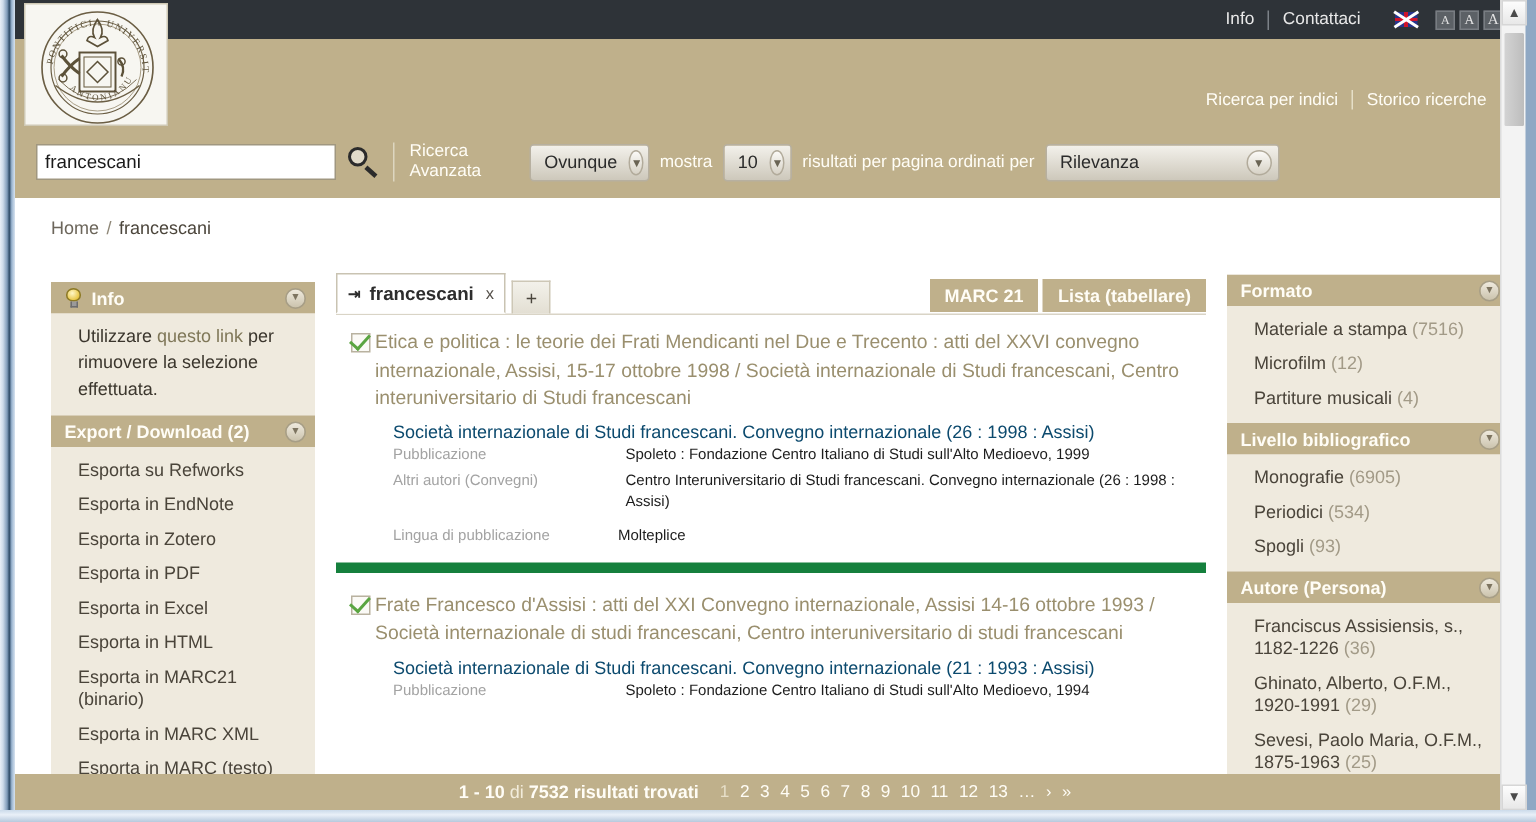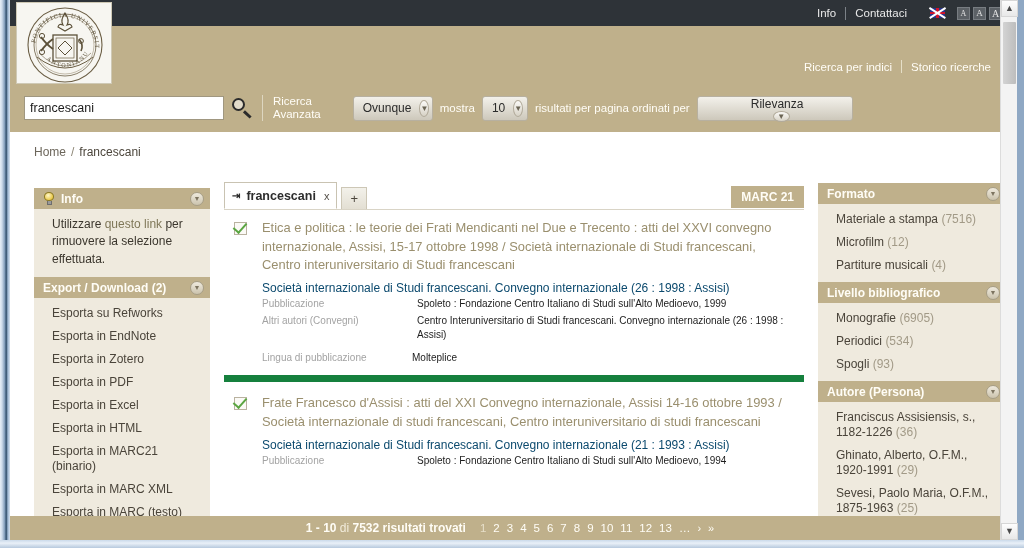--- a/index.html
+++ b/index.html
@@ -140,21 +140,21 @@
   .chev {
     width:17px; height:17px; border-radius:50%;
     background: linear-gradient(to bottom,#fbfaf7,#d7d2c6);
     border:1px solid #b2ab9b; margin-left:8px;
     display:flex; align-items:center; justify-content:center;
     color:#6a6454; font-size:8px;
   }
   #sel-scope { margin-left: 32px; width: 80px; }
   .lbl { font-size: 11.5px; color:#fffdf6; margin: 0 7px; white-space:nowrap; }
   #sel-count { width: 46px; }
-  #sel-sort { width: 156px; flex-direction: column; }
+  #sel-sort { width: 156px; }
 
   
   #crumb {
     position: absolute; left: 0; top: 132px; width: 1000px; height: 40px;
     background: #fff; font-size: 12px; color: #6c665b;
     padding-left: 24px; display:flex; align-items:center; gap:5px;
   }
   #crumb a { color:#6c665b; text-decoration:none; }
   #crumb .slash { color:#8e8777; }
   #crumb .cur { color:#4c463c; }
@@ -253,21 +253,21 @@
     position: absolute; left: 10px; top: 12px; width: 13px; height: 13px;
     border: 1px solid #b9b2a0; background:#fbfaf6;
   }
   .chk::after {
     content:''; position:absolute; left:1px; top:-3px;
     width: 6px; height: 11px;
     border: solid #5aa541; border-width: 0 2.6px 2.6px 0;
     transform: rotate(42deg);
   }
   .rtitle {
-    margin-left: 32px; font-size: 12.9px; color: #9a8f6e; line-height: 1.45;
+    margin-left: 20px; font-size: 12.9px; color: #9a8f6e; line-height: 1.45;
     cursor: pointer; padding-right: 4px;
   }
   .rauth {
     margin-left: 32px; margin-top: 6px;
     font-size: 12px; color: #0c4a6e;
   }
   .rfields { margin-left: 32px; margin-top: 2px; }
   .rf { display: flex; font-size: 10px; line-height: 1.45; margin-top: 2px; gap: 24px; }
   .rf .k { color:#a3a3a3; width: 131px; flex:0 0 131px; }
   .rf .v { color:#1d1d1d; }
@@ -442,20 +442,21 @@
         <div id="tabrow">
           <div class="qtab">
             <span class="ticon">⇥</span>
             <span>francescani</span>
             <span class="tclose">x</span>
           </div>
           <div class="tabplus">+</div>
 
           <div id="viewbtns">
             <div class="vb">MARC 21</div>
+            <div class="vb">Lista (tabellare)</div>
           </div>
         </div>
 
         <div id="results">
 
           <div class="rec">
             <div class="chk"></div>
             <div class="rtitle">Etica e politica : le teorie dei Frati Mendicanti nel Due e Trecento : atti del XXVI convegno internazionale, Assisi, 15-17 ottobre 1998 / Società internazionale di Studi francescani, Centro interuniversitario di Studi francescani</div>
             <div class="rauth">Società internazionale di Studi francescani. Convegno internazionale (26 : 1998 : Assisi)</div>
             <div class="rfields">

